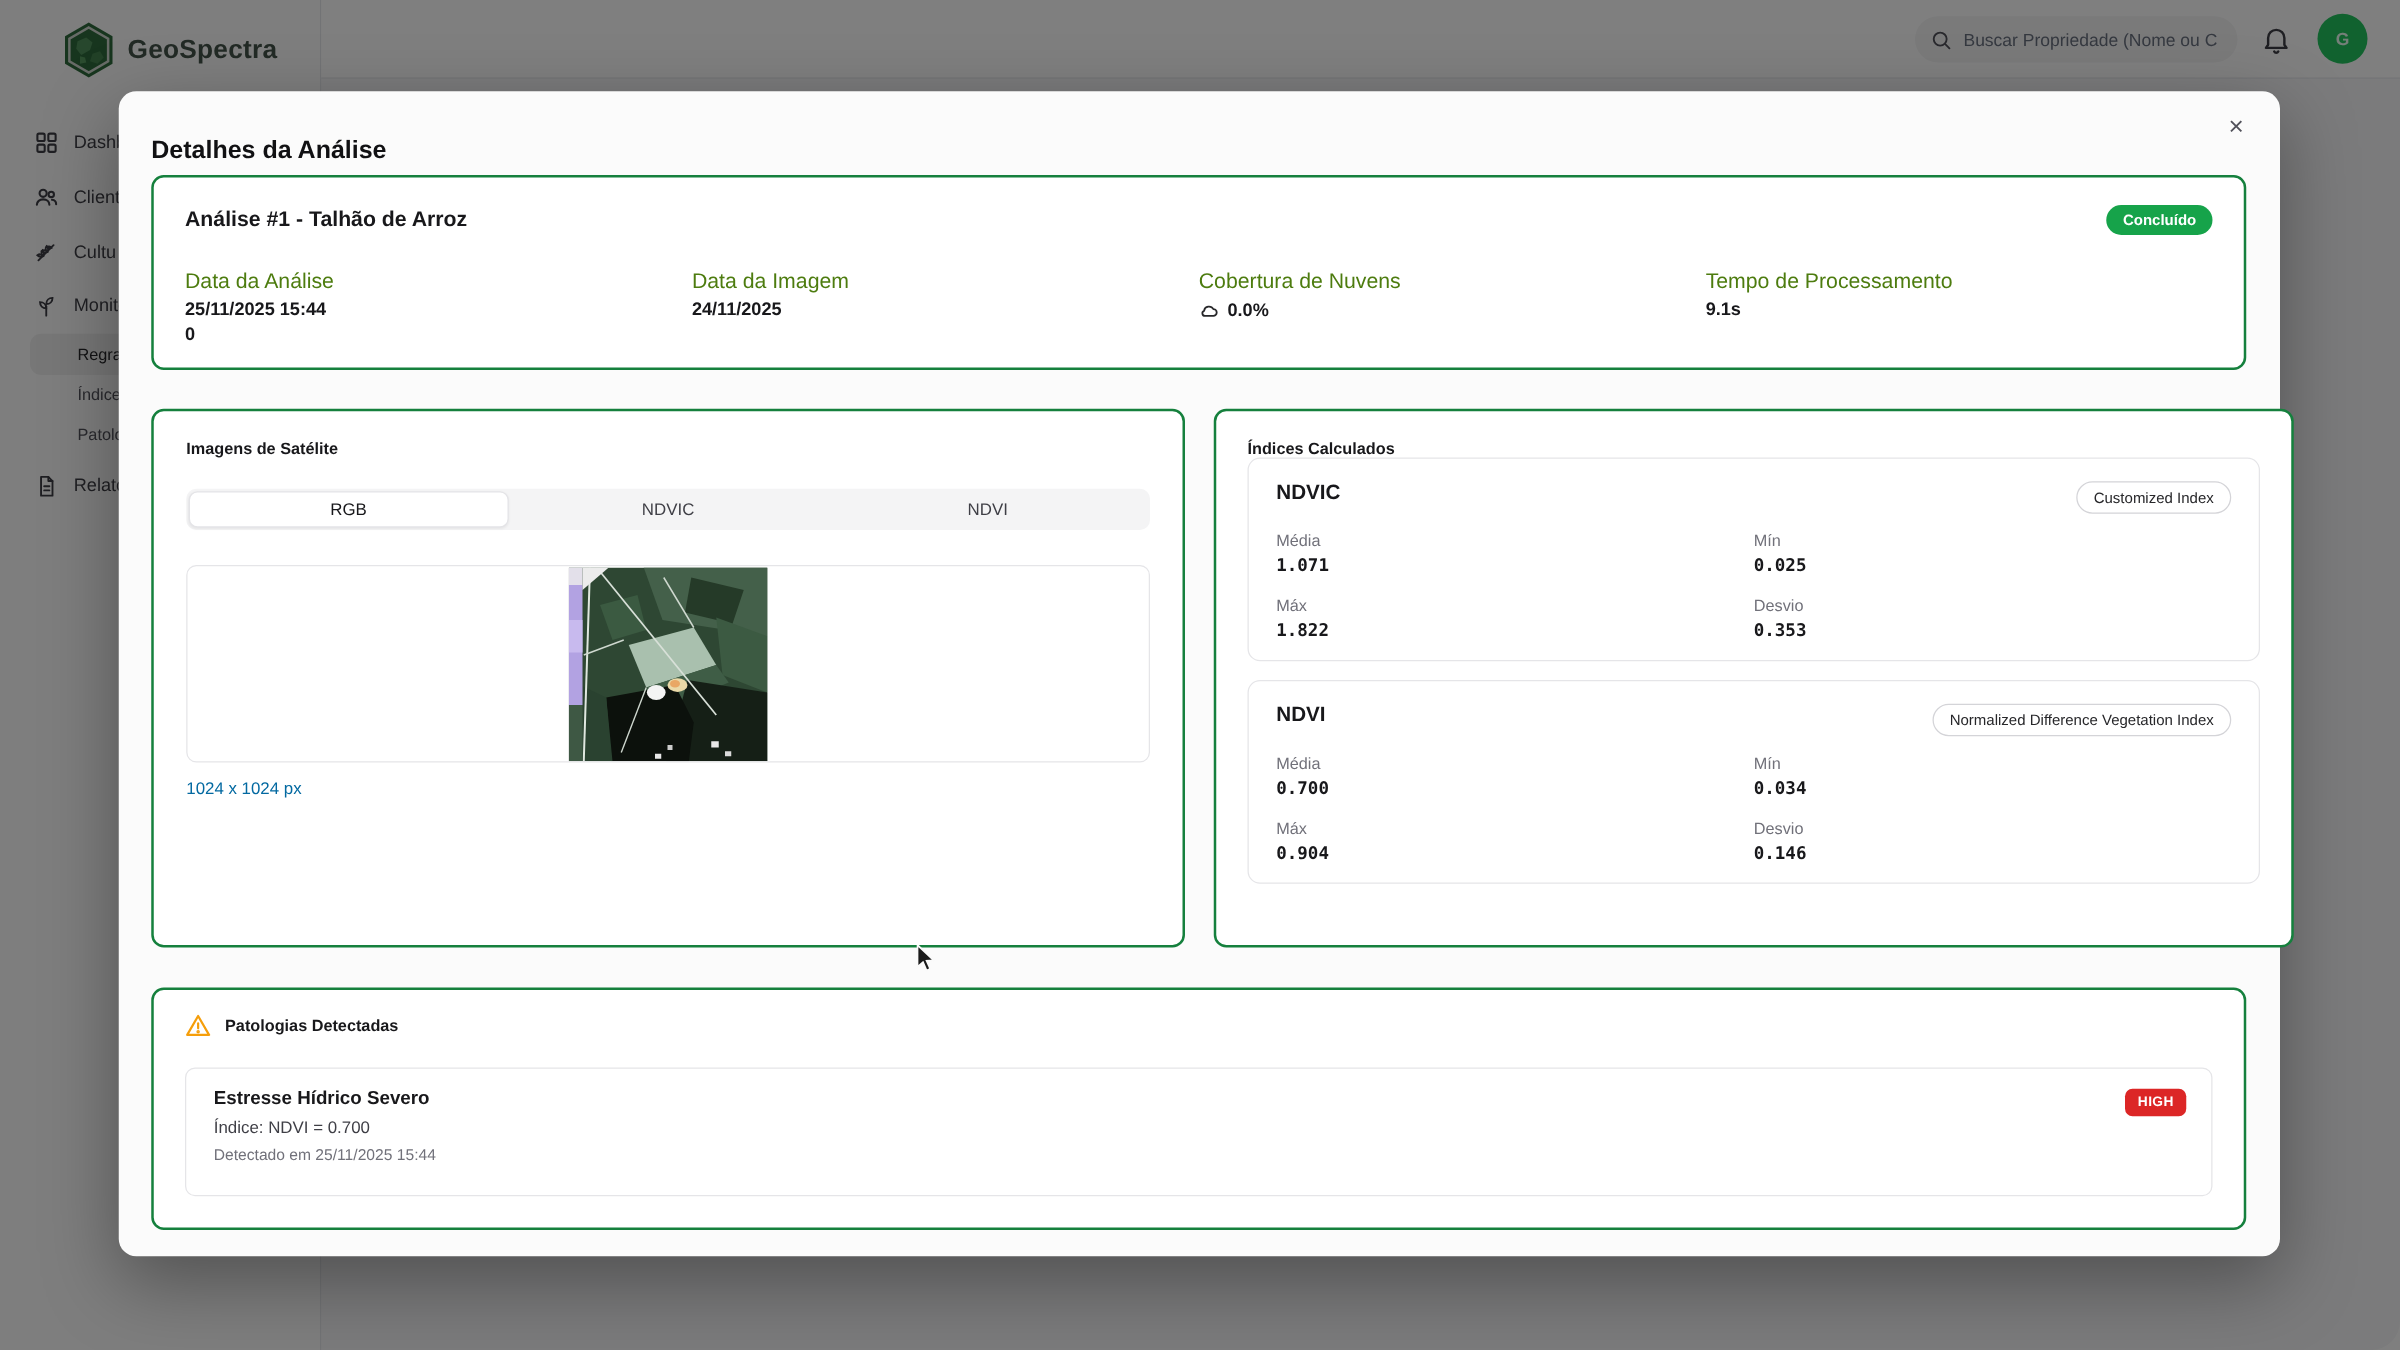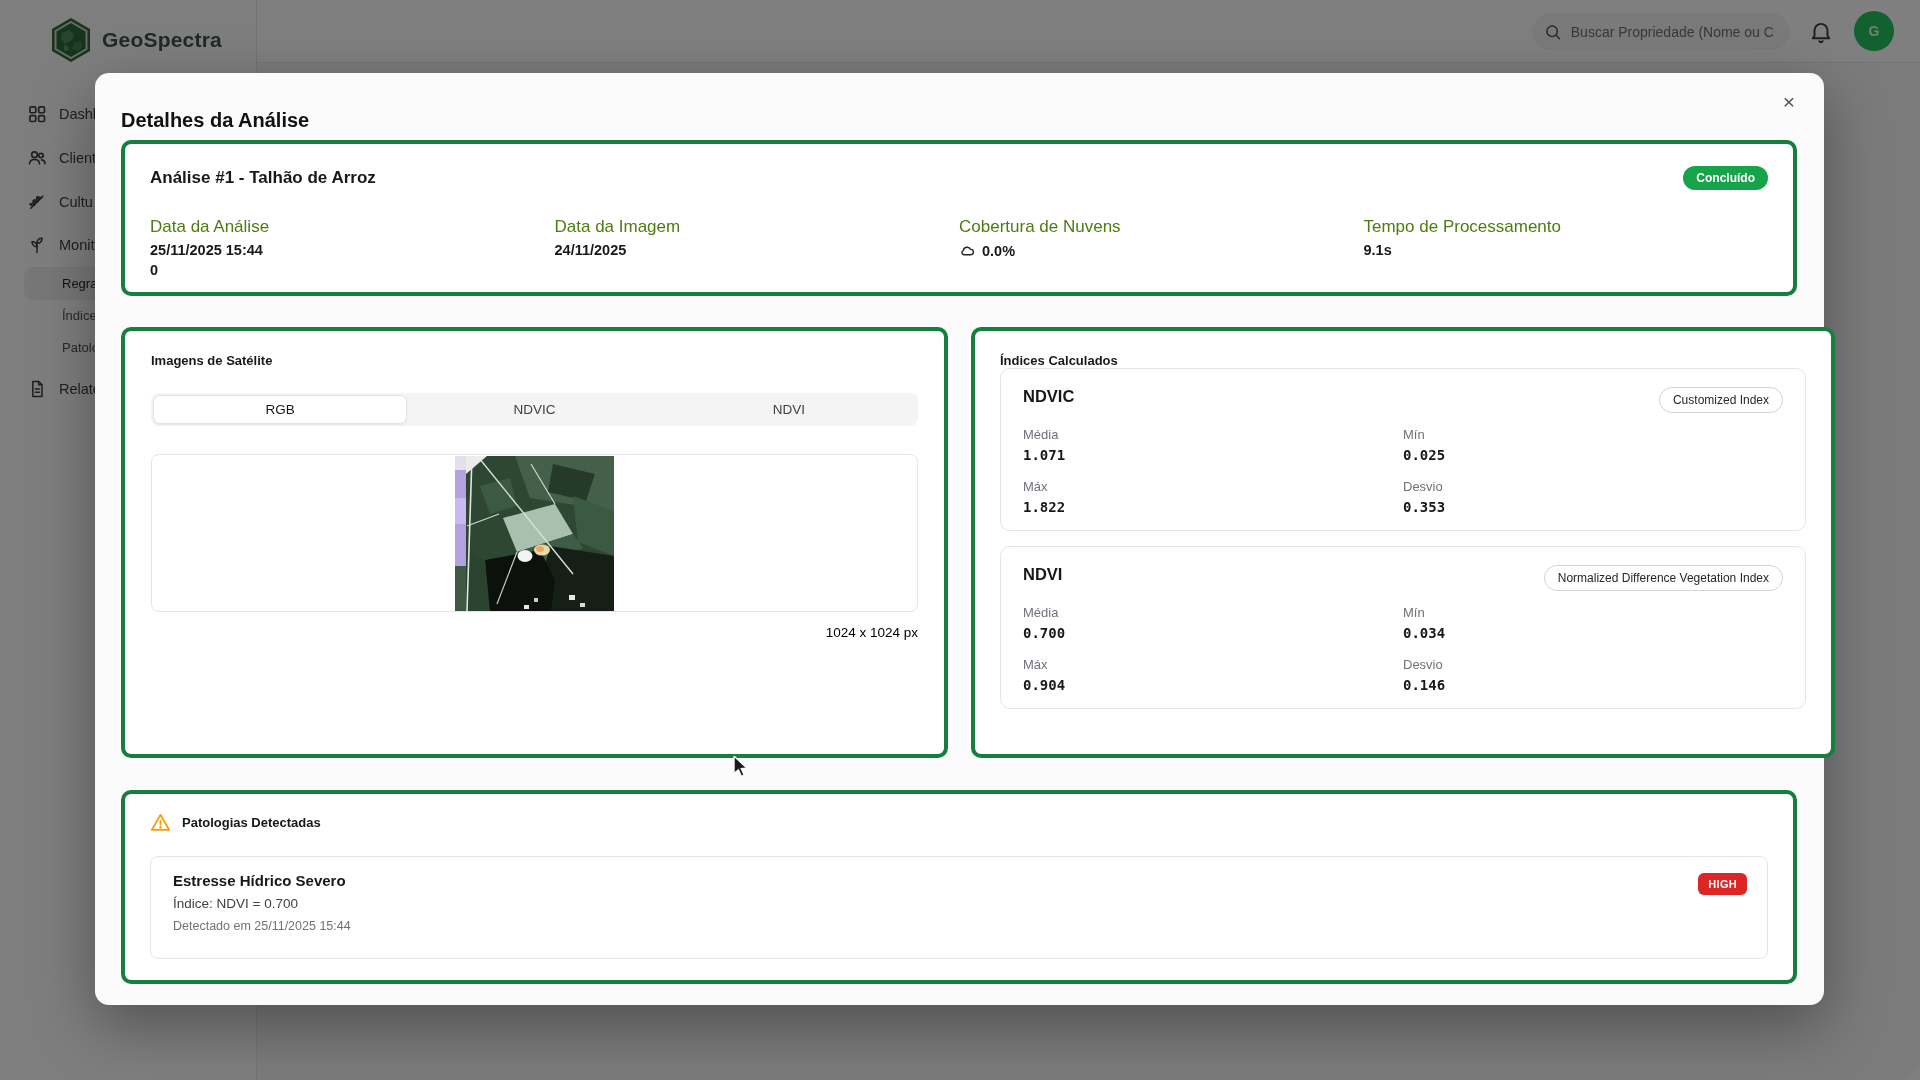--- a/index.html
+++ b/index.html
@@ -26,39 +26,39 @@
   .avatar { left:1854px; top:11px; width:40px; height:40px; border-radius:50%; background:#22c55e; color:#eafff2; font-size:14px; font-weight:bold; display:flex; align-items:center; justify-content:center; }
 
   
   .overlay { left:0; top:0; width:1920px; height:1080px; background:rgba(0,0,0,0.5); z-index:40; }
 
   
   .modal { left:95px; top:73px; width:1729px; height:932px; background:#fbfbfb; border-radius:14px; box-shadow:0 20px 60px rgba(0,0,0,.35); z-index:50; }
   .modal-title { left:26px; top:36px; font-size:20px; font-weight:bold; color:#111113; }
   .modal-close { right:20px; top:14px; width:30px; height:30px; border:none; background:transparent; color:#52525b; font-size:21px; line-height:30px; text-align:center; cursor:pointer; border-radius:6px; }
 
-  .card { background:#ffffff; border:4px solid #15803d; border-radius:10px; }
+  .card { background:#ffffff; border:2px solid #15803d; border-radius:10px; }
 
   .overview { left:26px; top:67px; width:1676px; height:156px; padding:22px 25px; }
   .overview-head { display:flex; align-items:center; justify-content:space-between; }
   .overview-title { font-size:17px; font-weight:bold; color:#18181b; }
   .badge-green { background:#16a34a; color:#fff; font-size:12px; font-weight:bold; padding:5px 13px; border-radius:14px; }
   .fields { display:grid; grid-template-columns:repeat(4,1fr); margin-top:27px; }
   .f-label { font-size:17px; color:#4d7c0f; }
   .f-value { margin-top:5px; font-size:14.5px; font-weight:600; color:#18181b; display:flex; align-items:center; gap:6px; }
   .f-extra { margin-top:4px; font-size:14.5px; font-weight:600; color:#18181b; }
   .cloud-ico { width:17px; height:17px; color:#27272a; }
 
   .sat-card { left:26px; top:254px; width:827px; height:431px; padding:22px 26px; }
   .sec-title { font-size:13px; font-weight:bold; color:#18181b; }
   .tabs { margin-top:25px; height:33px; background:#f4f4f5; border-radius:8px; display:grid; grid-template-columns:1fr 1fr 1fr; padding:2px; }
   .tab { border:none; background:transparent; font-family:"Liberation Sans",sans-serif; font-size:13.5px; font-weight:500; color:#3f3f46; border-radius:7px; cursor:pointer; }
   .tab.active { background:#fff; border:1px solid #e4e4e7; box-shadow:0 1px 2px rgba(0,0,0,.06); color:#18181b; }
   .img-frame { margin-top:28px; height:158px; border:1px solid #e5e5e8; border-radius:8px; background:#fff; display:flex; align-items:center; justify-content:center; overflow:hidden; }
-  .img-caption { margin-top:13px; text-align:right; font-size:13.5px; color:#000000; }
+  .img-caption { margin-top:13px; text-align:left; font-size:13.5px; color:#0369a1; }
 
   .idx-card { left:876px; top:254px; width:864px; height:431px; padding:22px 25px; }
   .idx-sub { background:#fff; border:1px solid #e5e5e8; border-radius:10px; height:163px; padding:18px 22px; }
   .idx-sub + .idx-sub { margin-top:15px; }
   .idx-sub:first-of-type { margin-top:25px; }
   .idx-head { display:flex; align-items:flex-start; justify-content:space-between; }
   .idx-name { font-size:16.5px; font-weight:bold; color:#18181b; }
   .badge-outline { border:1px solid #d4d4d8; border-radius:16px; background:#fff; padding:5px 13px; font-size:12px; color:#27272a; white-space:nowrap; }
   .stats { display:grid; grid-template-columns:1fr 1fr; row-gap:16px; margin-top:14px; }
   .s-label { font-size:13px; color:#71717a; }

